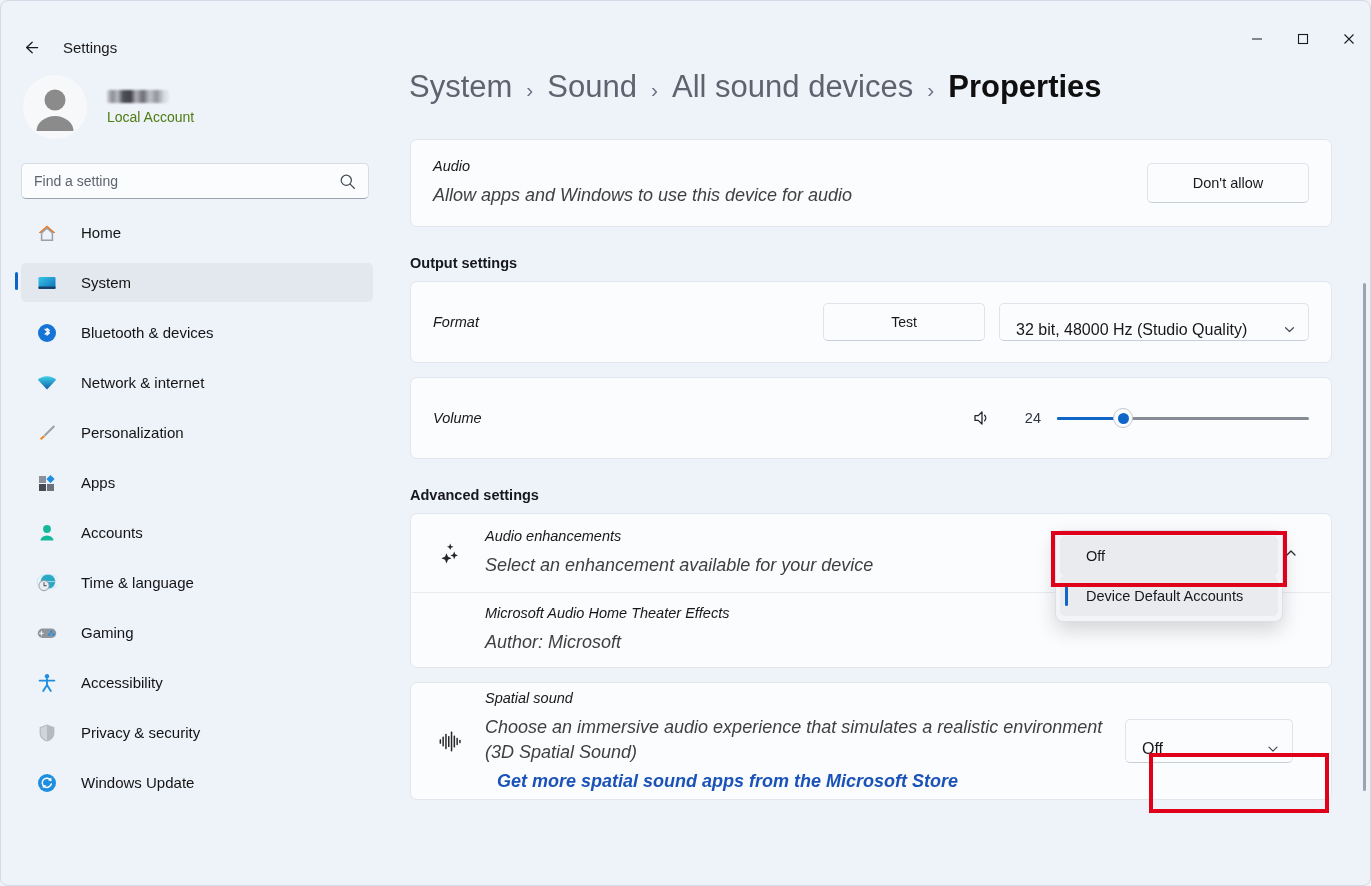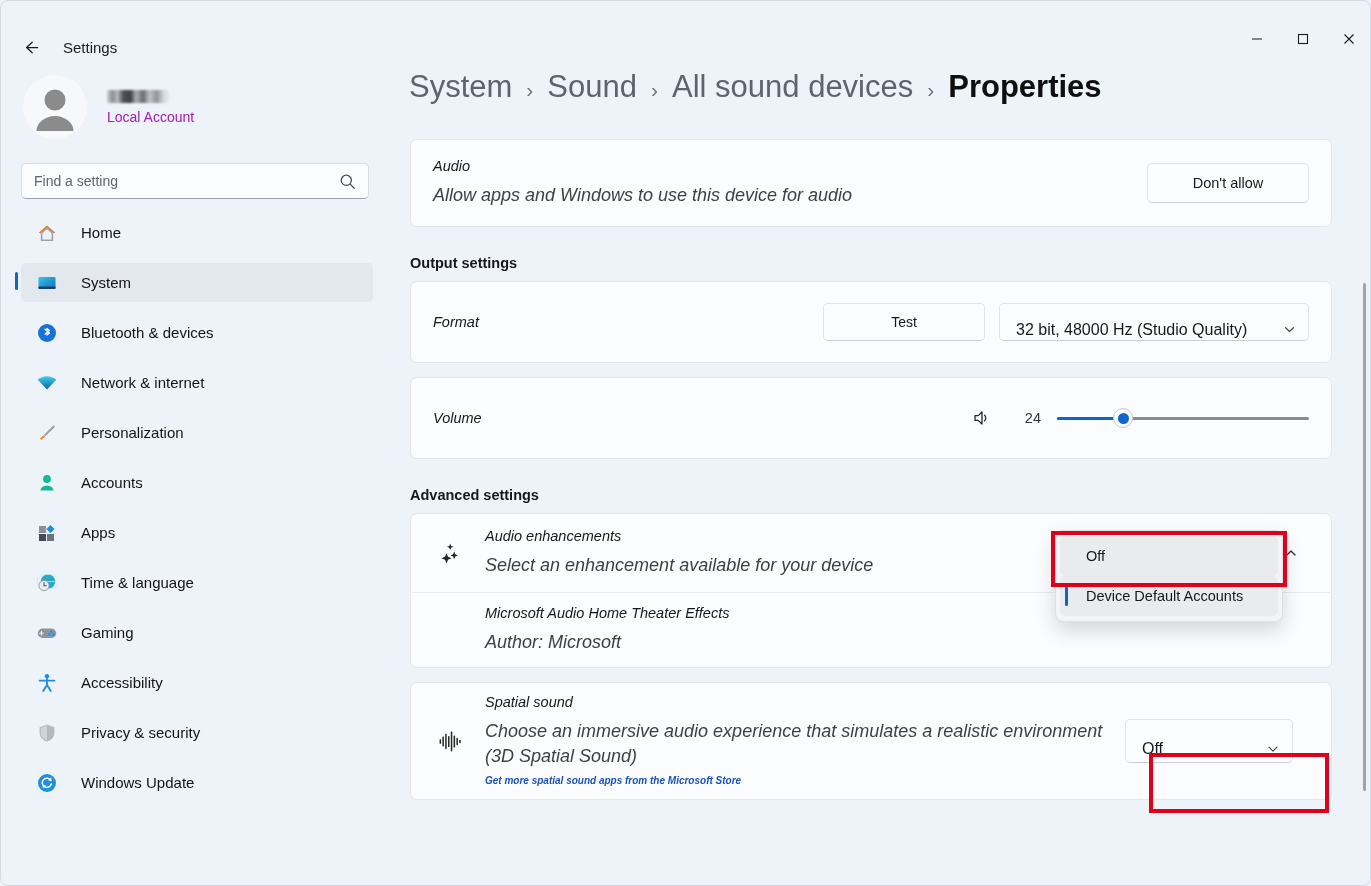--- a/index.html
+++ b/index.html
@@ -67,21 +67,21 @@
         rgba(60,60,65,0.18) 0%, rgba(60,60,65,0.55) 9%,
         rgba(60,60,65,0.30) 17%, rgba(40,40,45,0.80) 26%,
         rgba(40,40,45,0.88) 38%, rgba(60,60,65,0.35) 47%,
         rgba(50,50,55,0.70) 58%, rgba(60,60,65,0.25) 69%,
         rgba(70,70,75,0.55) 80%, rgba(80,80,85,0.15) 92%,
         rgba(90,90,95,0.05) 100%);
     filter: blur(1.1px);
     border-radius: 2px;
     margin-bottom: 6px;
   }
-  .acct-sub { font-size: 14px; color: #a21caf; }
+  .acct-sub { font-size: 14px; color: #4d7c0f; }
 
   .searchbox {
     position: relative;
     margin-top: 18px;
     width: 348px; height: 36px;
     background: #fbfcfd;
     border: 1px solid #d8dde5;
     border-bottom: 1px solid #9aa3ae;
     border-radius: 5px;
     display: flex; align-items: center;
@@ -154,22 +154,22 @@
   }
   .row-icon {
     width: 34px; flex: none;
     display: flex; align-items: center; justify-content: center;
     color: #232323; margin-right: 18px;
   }
   .row-main { flex: 1; min-width: 0; font-style: italic; }
   .row-title { font-size: 14.5px; color: #17181b; }
   .row-sub { font-size: 18px; color: #404040; margin-top: 9px; line-height: 1.4; }
   .row-link {
-    font-size: 10px; color: #1a52b8; font-weight: bold;
-    margin-top: 6px; display: inline-block; text-decoration: none;
+    font-size: 18px; color: #1a52b8; font-weight: bold;
+    margin-top: 6px; display: inline-block; text-decoration: none; margin-left: 12px;
   }
   .row-right { display: flex; align-items: center; flex: none; }
 
   .btn {
     background: #fbfcfd;
     border: 1px solid #dfe3ea;
     border-bottom-color: #c9cfd8;
     border-radius: 5px;
     font-family: "Liberation Sans", sans-serif;
     font-size: 14px; color: #17181b;
@@ -375,37 +375,37 @@
             <path d="M17.6 3.3 L19 4.7 L9.2 14.5 L7.8 13.1 Z" fill="#9aa0a8"></path>
             <path d="M7.6 13.3 L9 14.7 L5.4 18 L3.9 16.6 Z" fill="#f08a24"></path>
           </svg>
         </span>
         <span class="nav-label">Personalization</span>
       </div>
 
       <div class="nav-item">
         <span class="nav-icon">
           <svg width="22" height="22" viewBox="0 0 22 22">
-            <circle cx="11" cy="7" r="3.9" fill="#16b89a"></circle>
-            <path d="M4.4 18.6 a6.6 5.2 0 0 1 13.2 0 Z" fill="#16b89a"></path>
-          </svg>
-        </span>
-        <span class="nav-label">Accounts</span>
-      </div>
-
-      <div class="nav-item">
-        <span class="nav-icon">
-          <svg width="22" height="22" viewBox="0 0 22 22">
             <rect x="3" y="4" width="7" height="7" fill="#8c9199"></rect>
             <rect x="3" y="12" width="7" height="7" fill="#454b54"></rect>
             <rect x="11" y="12" width="7" height="7" fill="#6d737c"></rect>
             <path d="M14.5 3 L18.6 7.1 L14.5 11.2 L10.4 7.1 Z" fill="#1e8fe0"></path>
           </svg>
         </span>
         <span class="nav-label">Apps</span>
+      </div>
+
+      <div class="nav-item">
+        <span class="nav-icon">
+          <svg width="22" height="22" viewBox="0 0 22 22">
+            <circle cx="11" cy="7" r="3.9" fill="#16b89a"></circle>
+            <path d="M4.4 18.6 a6.6 5.2 0 0 1 13.2 0 Z" fill="#16b89a"></path>
+          </svg>
+        </span>
+        <span class="nav-label">Accounts</span>
       </div>
 
       <div class="nav-item">
         <span class="nav-icon">
           <svg width="22" height="22" viewBox="0 0 22 22">
             <circle cx="12" cy="9.6" r="7.3" fill="#2ba8c6"></circle>
             <path d="M4.7 9.6 h14.6 M12 2.3 a11 7.3 0 0 0 0 14.6 a11 7.3 0 0 0 0 -14.6" stroke="#bfe7f0" stroke-width="0.8" fill="none"></path>
             <circle cx="8" cy="13.6" r="5.1" fill="#e8edf2" stroke="#8e959d" stroke-width="0.9"></circle>
             <path d="M8 10.6 V13.6 H10.2" stroke="#5c636b" stroke-width="1.1" fill="none" stroke-linecap="round"></path>
           </svg>

